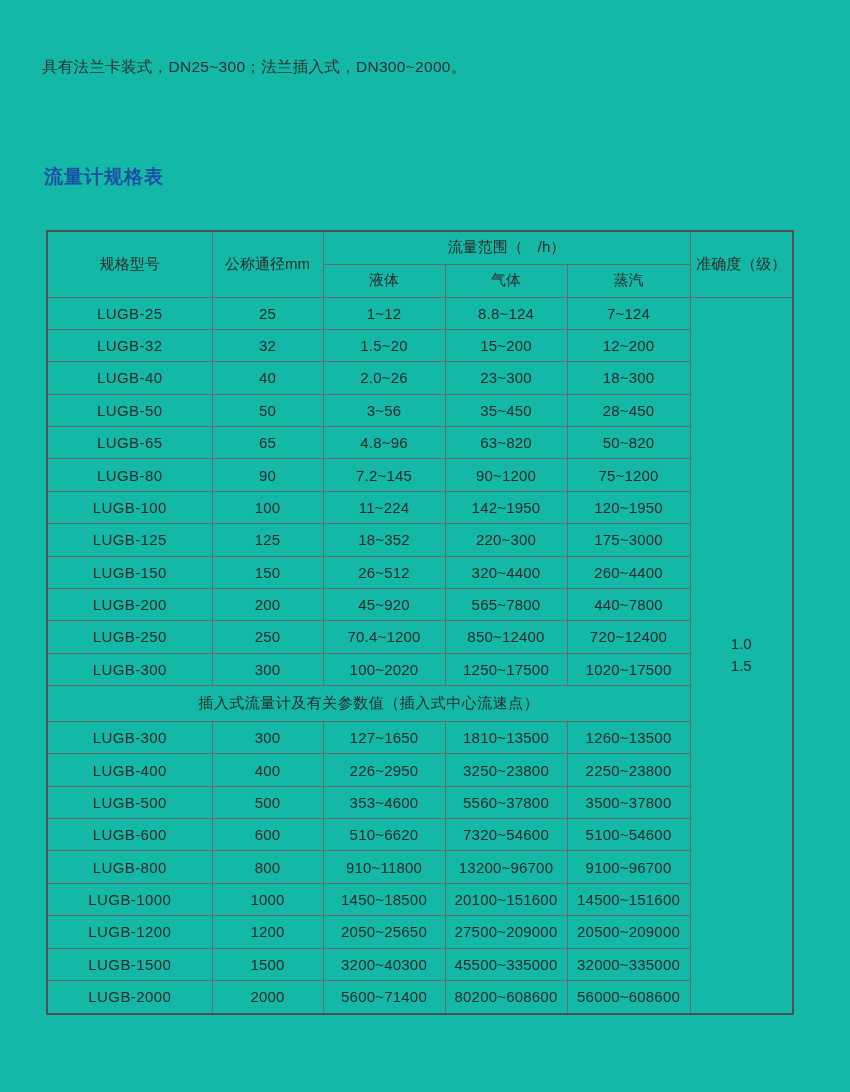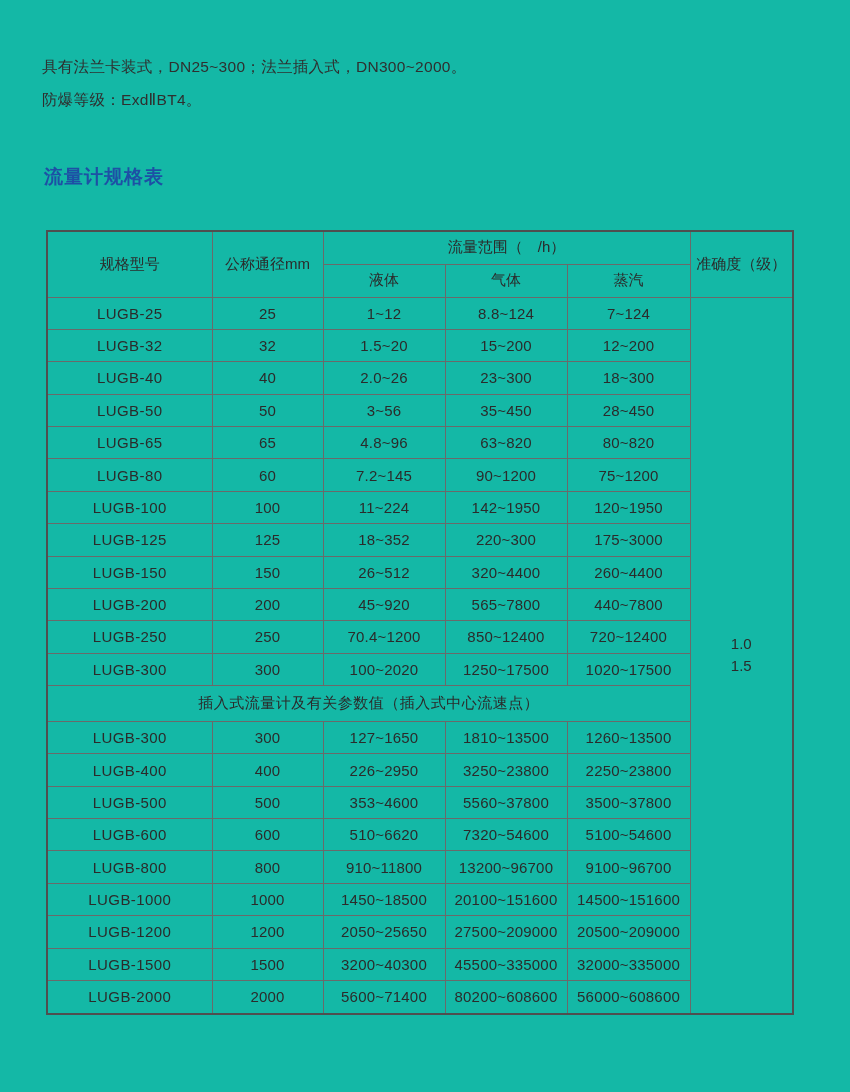--- a/index.html
+++ b/index.html
@@ -59,21 +59,20 @@
   .section-header-cell { letter-spacing: 0.5px; }
   .accuracy-cell div { line-height: 22px; text-align: center; }
 </style>
 </head>
 <body>
 
 <div class="page">
 
   <div class="intro">
     <p>具有法兰卡装式，DN25~300；法兰插入式，DN300~2000。</p>
-    <p>防爆等级：ExdⅡBT4。</p>
   </div>
 
   <h2 class="section-title">流量计规格表</h2>
 
   <table class="spec">
     <colgroup>
       <col style="width:165px">
       <col style="width:111px">
       <col style="width:122px">
       <col style="width:122px">
@@ -124,25 +123,25 @@
           <td class="value-cell">50</td>
           <td class="value-cell">3~56</td>
           <td class="value-cell">35~450</td>
           <td class="value-cell">28~450</td>
         </tr>
         <tr>
           <td class="model-cell">LUGB-65</td>
           <td class="value-cell">65</td>
           <td class="value-cell">4.8~96</td>
           <td class="value-cell">63~820</td>
-          <td class="value-cell">80~820</td>
+          <td class="value-cell">50~820</td>
         </tr>
         <tr>
           <td class="model-cell">LUGB-80</td>
-          <td class="value-cell">60</td>
+          <td class="value-cell">90</td>
           <td class="value-cell">7.2~145</td>
           <td class="value-cell">90~1200</td>
           <td class="value-cell">75~1200</td>
         </tr>
         <tr>
           <td class="model-cell">LUGB-100</td>
           <td class="value-cell">100</td>
           <td class="value-cell">11~224</td>
           <td class="value-cell">142~1950</td>
           <td class="value-cell">120~1950</td>

